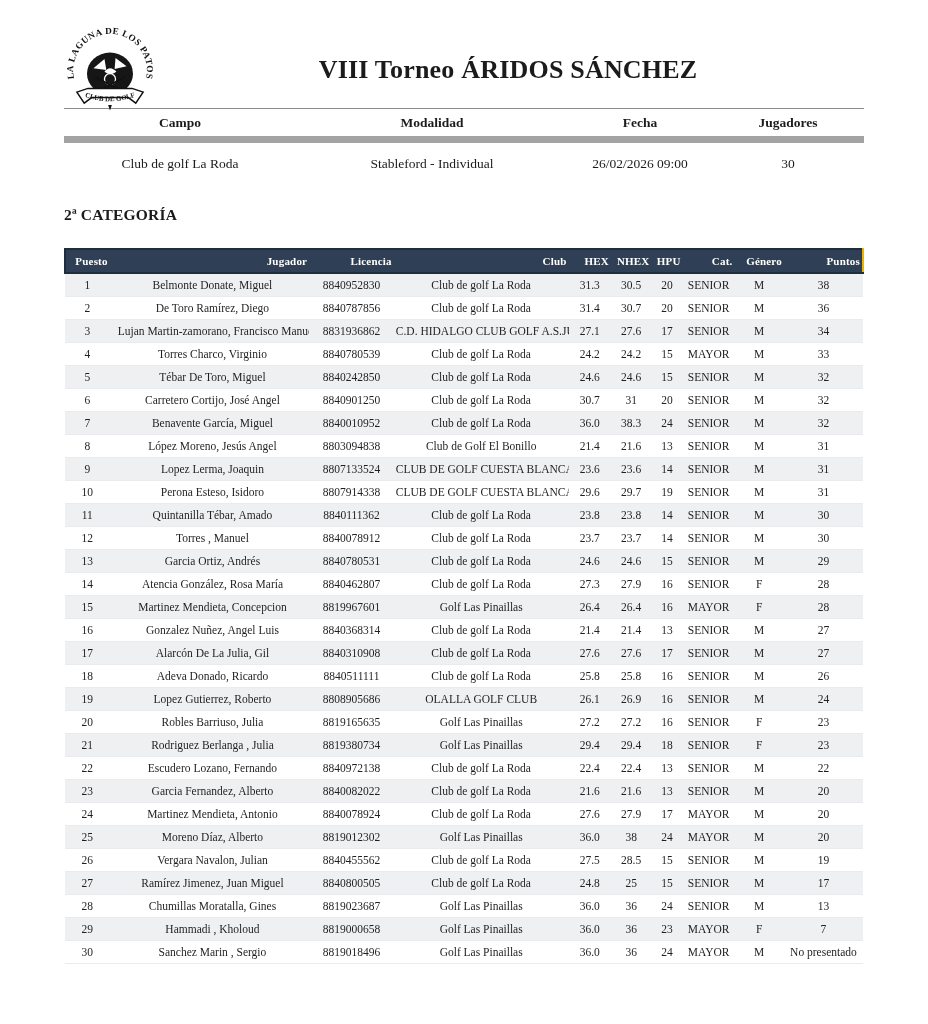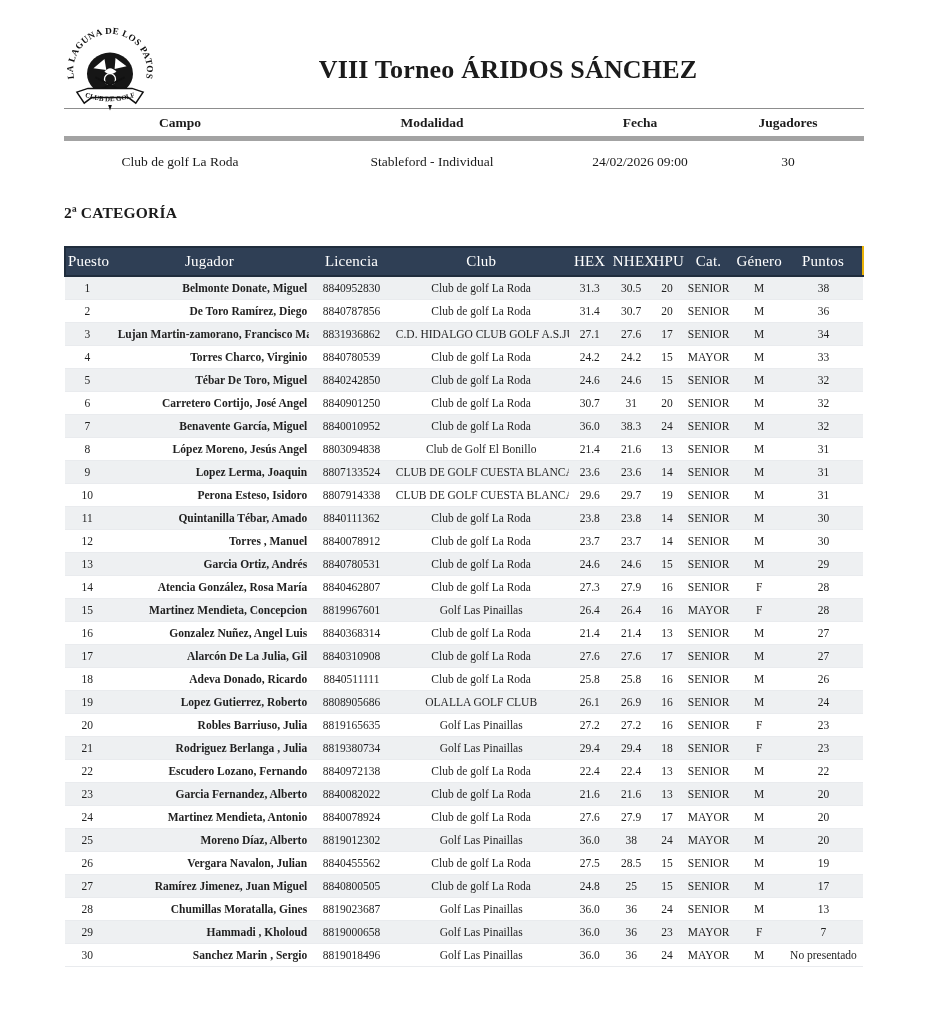--- a/index.html
+++ b/index.html
@@ -23,50 +23,50 @@
   }
 
   
   table.info {
     width: 100%; border-collapse: collapse; table-layout: fixed;
     margin-top: -8px; position: relative; z-index: 1;
     font-size: 13.5px;
   }
   table.info th {
     font-weight: bold; text-align: center; padding: 6px 2px 5px 2px;
-    border-top: 1px solid #8d8d8d; border-bottom: 5px solid #a3a3a3;
+    border-top: 1px solid #8d8d8d; border-bottom: 7px solid #a3a3a3;
   }
   table.info td { text-align: center; padding: 13px 2px 12px 2px; }
   table.info .c0 { width: 29%; } table.info .c1 { width: 34%; }
   table.info .c2 { width: 18%; } table.info .c3 { width: 19%; }
 
   
   .section-title { margin-top: 22px; font-size: 15.5px; font-weight: bold; letter-spacing: .2px; }
 
   
   table.results {
     width: 100%; border-collapse: collapse; table-layout: fixed;
     margin-top: 24px; font-size: 11.5px;
   }
   table.results thead th {
-    background: #2f3f55; color: #ffffff; font-weight: normal;
-    font-size: 15px; padding: 5px 2px; text-align: center;
+    background: #2f3f55; color: #ffffff; font-weight: bold;
+    font-size: 11px; padding: 5px 2px; text-align: right;
     border: 2px solid #202d3d; border-left: none; border-right: none;
     letter-spacing: .2px;
   }
   table.results thead th:first-child { border-left: 2px solid #202d3d; }
   table.results thead th:last-child { border-right: 2px solid #eab308; }
   table.results tbody td {
     padding: 5px 2px; text-align: center; color: #1f1f1f;
     border-bottom: 1px solid #e9ebee;
     white-space: nowrap; overflow: hidden;
   }
   table.results tbody tr:nth-child(odd) { background: #eef0f2; }
   table.results tbody tr:nth-child(even) { background: #ffffff; }
-  table.results tbody td:nth-child(2) { text-align: right; padding-left: 8px; font-weight: bold; }
+  table.results tbody td:nth-child(2) { text-align: center; padding-left: 8px; }
   table.results .w0 { width: 5.6%; }  table.results .w1 { width: 25%; }
   table.results .w2 { width: 10.6%; } table.results .w3 { width: 21.9%; }
   table.results .w4 { width: 5.3%; }  table.results .w5 { width: 5.1%; margin-left: 30px; }
   table.results .w6 { width: 3.9%; }  table.results .w7 { width: 6.5%; }
   table.results .w8 { width: 6.2%; }  table.results .w9 { width: 9.9%; }
 </style>
 </head>
 <body>
 
 <div class="page">
@@ -108,21 +108,21 @@
         <th class="c0">Campo</th>
         <th class="c1">Modalidad</th>
         <th class="c2">Fecha</th>
         <th class="c3">Jugadores</th>
       </tr>
     </thead>
     <tbody>
       <tr>
         <td>Club de golf La Roda</td>
         <td>Stableford - Individual</td>
-        <td>24/02/2026 09:00</td>
+        <td>26/02/2026 09:00</td>
         <td>30</td>
       </tr>
     </tbody>
   </table>
 
   <h2 class="section-title">2ª CATEGORÍA</h2>
 
   <table class="results">
     <thead>
       <tr>

